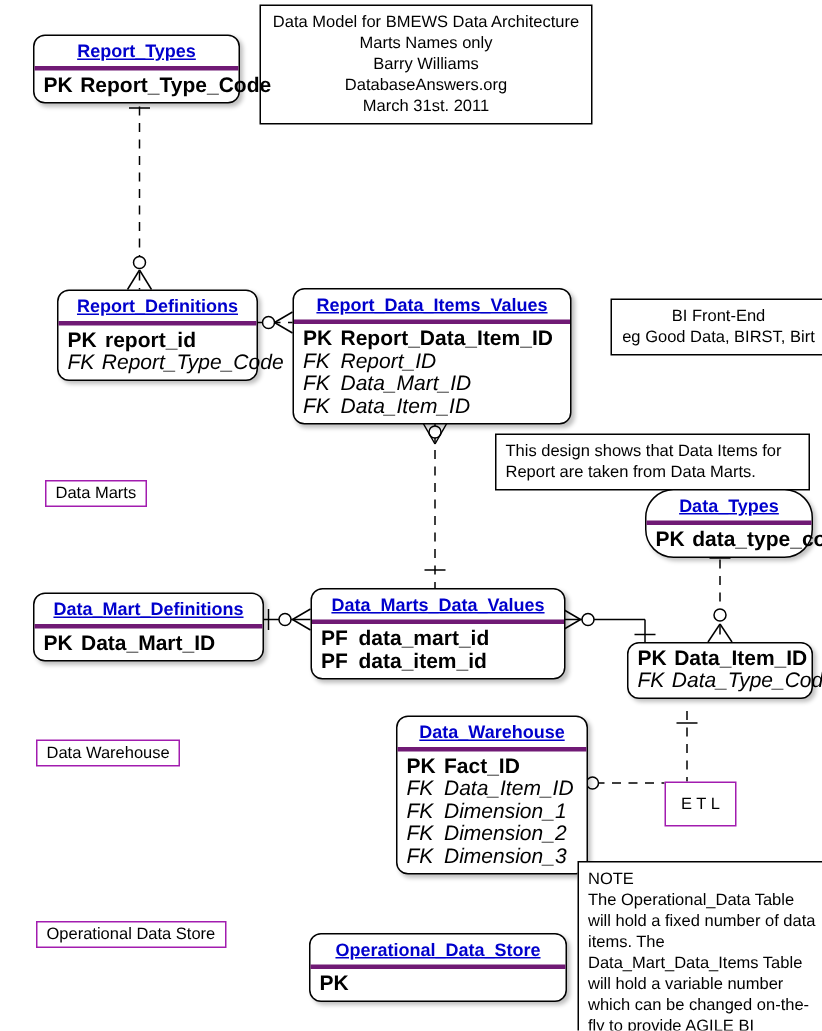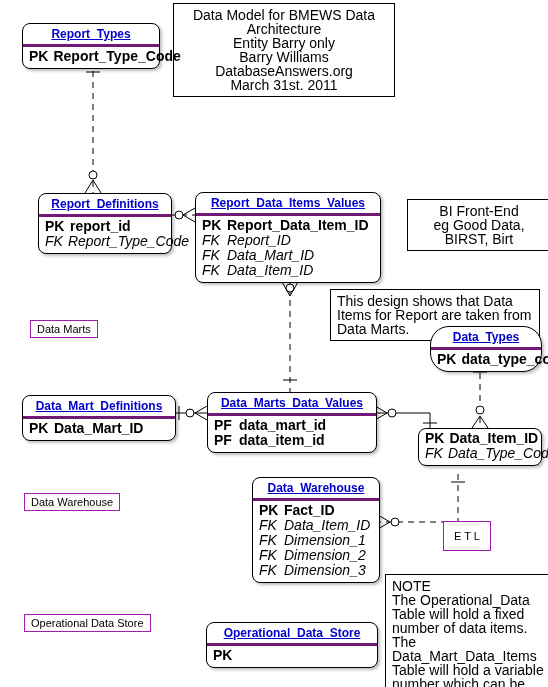--- a/index.html
+++ b/index.html
@@ -35,21 +35,21 @@
   .attr-row { display: flex; gap: 5px; line-height: 15px; }
   .attr-key { font-weight: bold; width: 20px; }
   .attr-fk  { font-style: italic; width: 20px; }
   .attr-name { }
   .attr-name-bold { font-weight: bold; }
   .note-box {
     position: absolute;
     border: 1px solid #000;
     background: #fff;
     padding: 4px 6px;
-    font-size: 14px;
+    font-size: 11px;
     line-height: 14px;
   }
   .plain-label {
     position: absolute;
     font-size: 11px;
     border: 1px solid #a21caf;
     padding: 2px 6px;
     background: #fff;
   }
   svg.lines {
@@ -110,21 +110,21 @@
     <line x1="458" y1="522" x2="378" y2="522" stroke-dasharray="6,5"></line>
     <line x1="390" y1="522" x2="378" y2="515"></line>
     <line x1="390" y1="522" x2="378" y2="529"></line>
     <circle cx="395" cy="522" r="4" fill="#fff"></circle>
     <line x1="451" y1="482" x2="465" y2="482"></line>
   </g>
 </svg>
 
 <div class="note-box" style="left:173px; top:3px; width:208px; text-align:center;">
   <div>Data Model for BMEWS Data Architecture</div>
-  <div>Entity Barry only</div>
+  <div>Marts Names only</div>
   <div>Barry Williams</div>
   <div>DatabaseAnswers.org</div>
   <div>March 31st. 2011</div>
 </div>
 
 <div class="entity" style="left:22px; top:23px; width:136px;">
   <div class="entity-title">Report_Types</div>
   <div class="entity-body">
     <div class="attr-row">
       <span class="attr-key">PK</span>
@@ -222,21 +222,21 @@
     </div>
     <div class="attr-row">
       <span class="attr-fk">FK</span>
       <span class="attr-name" style="font-style:italic;">Data_Type_Code</span>
     </div>
   </div>
 </div>
 
 <div class="plain-label" style="left:24px; top:475px;margin-top:18px;">Data Warehouse</div>
 
-<div class="entity" style="left:252px; top:477px; width:126px;">
+<div class="entity" style="left:264px; top:477px; width:126px;">
   <div class="entity-title">Data_Warehouse</div>
   <div class="entity-body">
     <div class="attr-row">
       <span class="attr-key">PK</span>
       <span class="attr-name-bold">Fact_ID</span>
     </div>
     <div class="attr-row">
       <span class="attr-fk">FK</span>
       <span class="attr-name" style="font-style:italic;">Data_Item_ID</span>
     </div>

